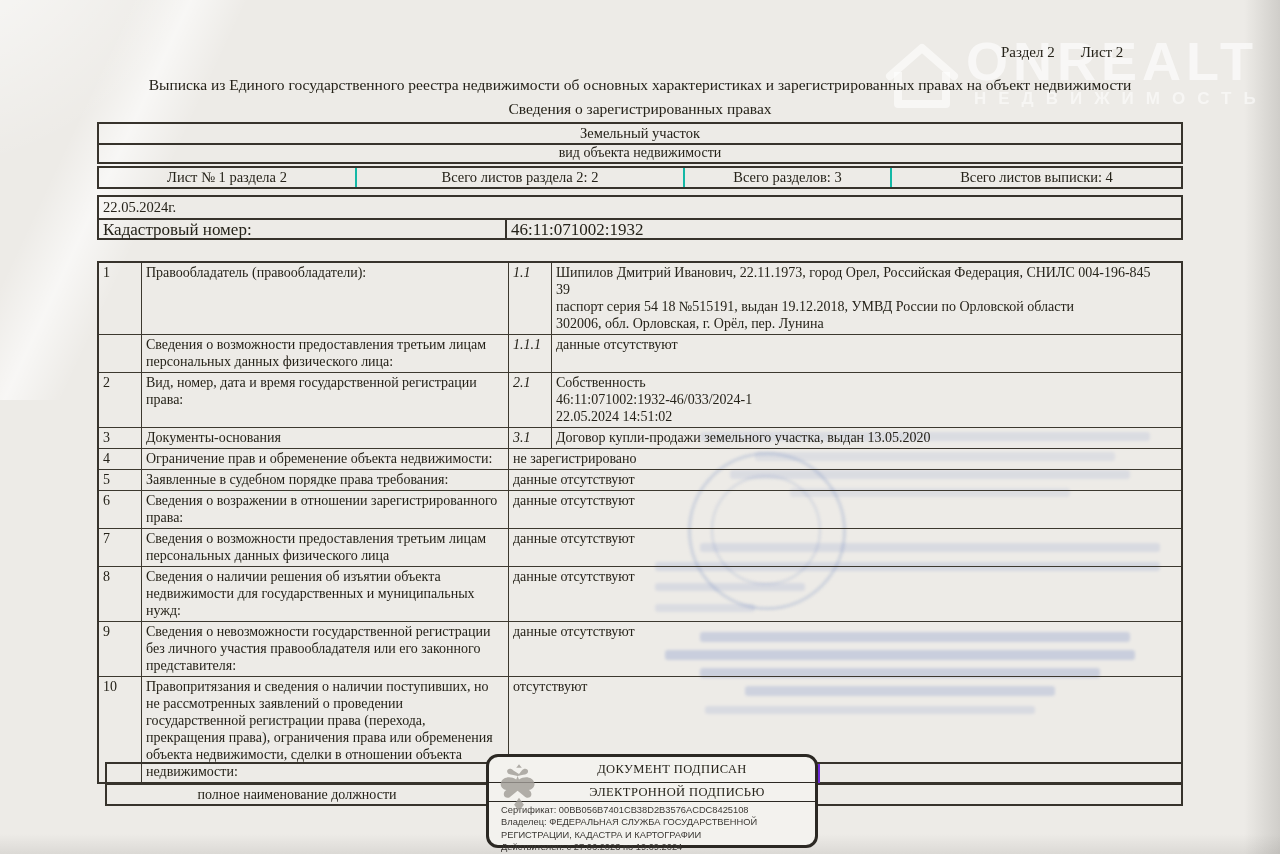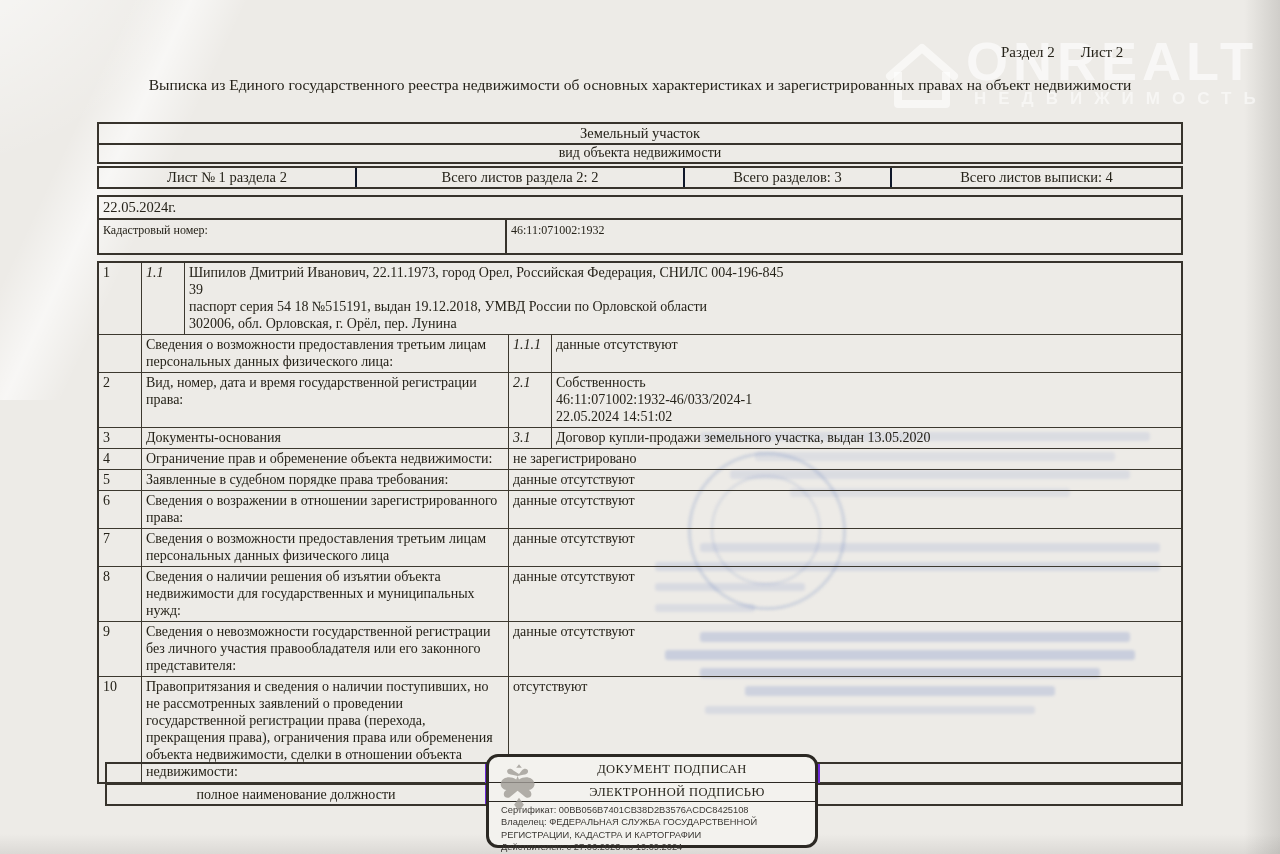--- a/index.html
+++ b/index.html
@@ -34,44 +34,44 @@
   .corner{top:44px;left:1001px;display:flex;gap:26px;font-size:15px;}
   .doc-title{top:76px;left:40px;width:1200px;text-align:center;font-size:15.5px;}
   .doc-subtitle{top:100px;left:40px;width:1200px;text-align:center;font-size:15.5px;}
 
   .bx{box-sizing:border-box;border:2px solid #37332c;}
   .object-box{top:122px;left:97px;width:1086px;}
   .object-box .r1{height:19px;line-height:18px;text-align:center;font-size:14.5px;border-bottom:2px solid #37332c;}
   .object-box .r2{height:17px;line-height:16px;text-align:center;font-size:14px;}
 
   .sheetinfo{top:166px;left:97px;width:1086px;height:23px;display:flex;}
-  .sheetinfo .c{box-sizing:border-box;border-right:2px solid #0f172a;display:flex;align-items:center;
+  .sheetinfo .c{box-sizing:border-box;border-right:2px solid #14b8a6;display:flex;align-items:center;
                 justify-content:center;font-size:14.5px;}
   .sheetinfo .c:last-child{border-right:none;}
 
   .datebox{top:195px;left:97px;width:1086px;}
   .datebox .r1{height:21px;line-height:20px;padding-left:4px;font-size:14.5px;border-bottom:2px solid #37332c;}
-  .datebox .r2{height:33px;display:flex;font-size:12px;}
+  .datebox .r2{height:18px;display:flex;font-size:17px;}
   .datebox .lab{box-sizing:border-box;width:408px;border-right:2px solid #37332c;padding-left:4px;line-height:20px;}
   .datebox .val{flex:1;padding-left:4px;line-height:20px;}
 
   .rights{top:261px;left:97px;width:1086px;}
   .rrow{display:flex;border-bottom:1.6px solid #3c382f;}
   .rrow:last-child{border-bottom:none;}
   .cell{box-sizing:border-box;padding:1px 4px 2px 4px;font-size:14px;line-height:17px;
         border-right:1.6px solid #3c382f;}
   .c-num{width:43px;}
   .c-label{width:367px;}
   .c-sub{width:43px;font-style:italic;}
   .c-val{flex:1;border-right:none;white-space:pre-line;}
 
   .sig-table{top:762px;left:105px;width:1078px;}
   .sig-r{height:19px;display:flex;}
   .sig-r.top{border-bottom:2px solid #37332c;}
-  .sig-c{box-sizing:border-box;border-right:4px solid #6d28d9;display:flex;align-items:center;
+  .sig-c{box-sizing:border-box;border-right:2px solid #6d28d9;display:flex;align-items:center;
          justify-content:center;font-size:14px;}
   .sig-c:last-child{border-right:none;}
 
   .stamp{top:754px;left:486px;width:332px;height:94px;box-sizing:border-box;background:#f3f2ee;
          border:3px solid #2b2823;border-radius:12px;z-index:5;}
   .stamp .hdr{border-bottom:1.6px solid #2b2823;display:flex;align-items:center;justify-content:center;
               padding-left:50px;font-size:12.5px;letter-spacing:.4px;}
   .stamp .h1{height:25px;padding-left:40px;}
   .stamp .h2{height:18px;}
   .stamp .sbody{padding:3px 6px 0 12px;font-family:"Liberation Sans",sans-serif;font-size:9.3px;
@@ -119,20 +119,21 @@
   </div>
 
   <div class="content">
 
     <div class="abs corner">
       <span>Раздел 2</span>
       <span>Лист 2</span>
     </div>
 
     <div class="abs doc-title">Выписка из Единого государственного реестра недвижимости об основных характеристиках и зарегистрированных правах на объект недвижимости</div>
+    <div class="abs doc-subtitle">Сведения о зарегистрированных правах</div>
 
     <div class="abs bx object-box">
       <div class="r1">Земельный участок</div>
       <div class="r2">вид объекта недвижимости</div>
     </div>
 
     <div class="abs bx sheetinfo">
       <div class="c" style="width:258px;">Лист № 1 раздела 2</div>
       <div class="c" style="width:328px;">Всего листов раздела 2: 2</div>
       <div class="c" style="width:207px;">Всего разделов: 3</div>
@@ -144,20 +145,21 @@
       <div class="r2">
         <div class="lab">Кадастровый номер:</div>
         <div class="val">46:11:071002:1932</div>
       </div>
     </div>
 
     <div class="abs bx rights">
 
       <div class="rrow" style="min-height:68px;">
         <div class="cell c-num">1</div>
+        <div class="cell c-label">Правообладатель (правообладатели):</div>
         <div class="cell c-sub">1.1</div>
         <div class="cell c-val">Шипилов Дмитрий Иванович, 22.11.1973, город Орел, Российская Федерация, СНИЛС 004-196-845
 39
 паспорт серия 54 18 №515191, выдан 19.12.2018, УМВД России по Орловской области
 302006, обл. Орловская, г. Орёл, пер. Лунина</div>
       </div>
 
       <div class="rrow" style="min-height:31px;">
         <div class="cell c-num"></div>
         <div class="cell c-label">Сведения о возможности предоставления третьим лицам персональных данных физического лица:</div>

